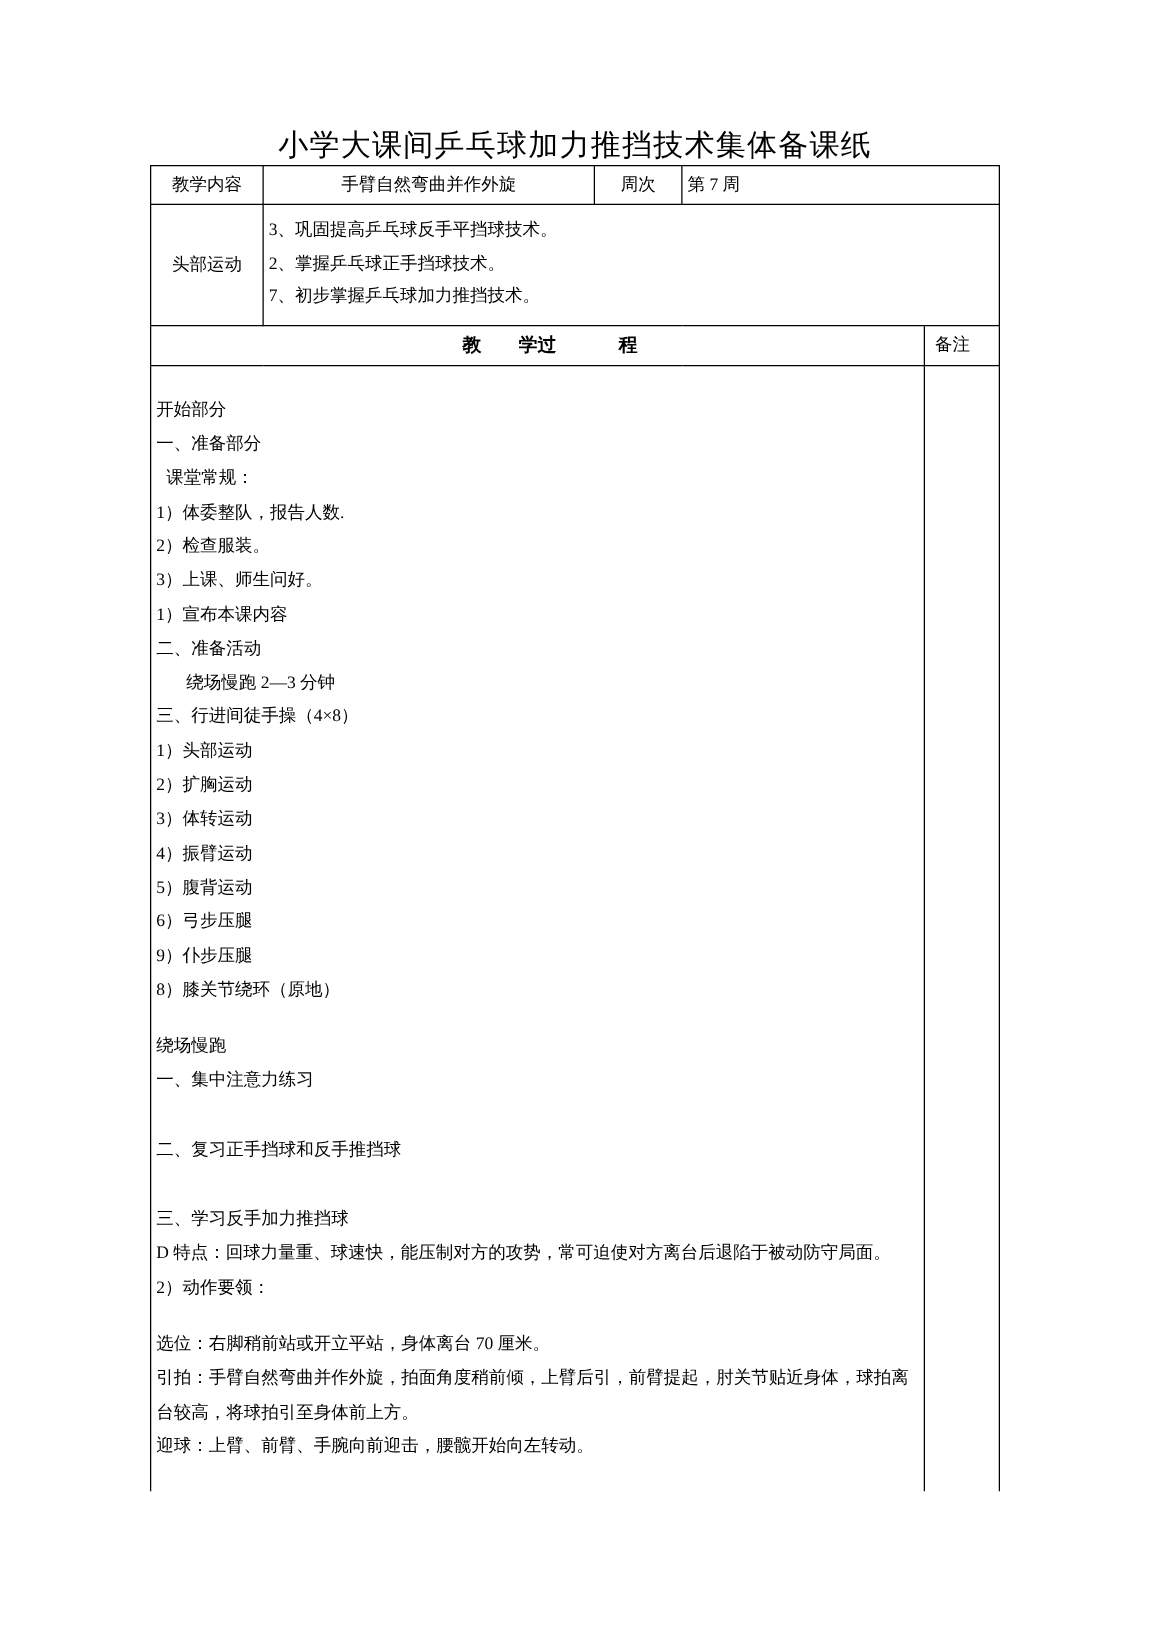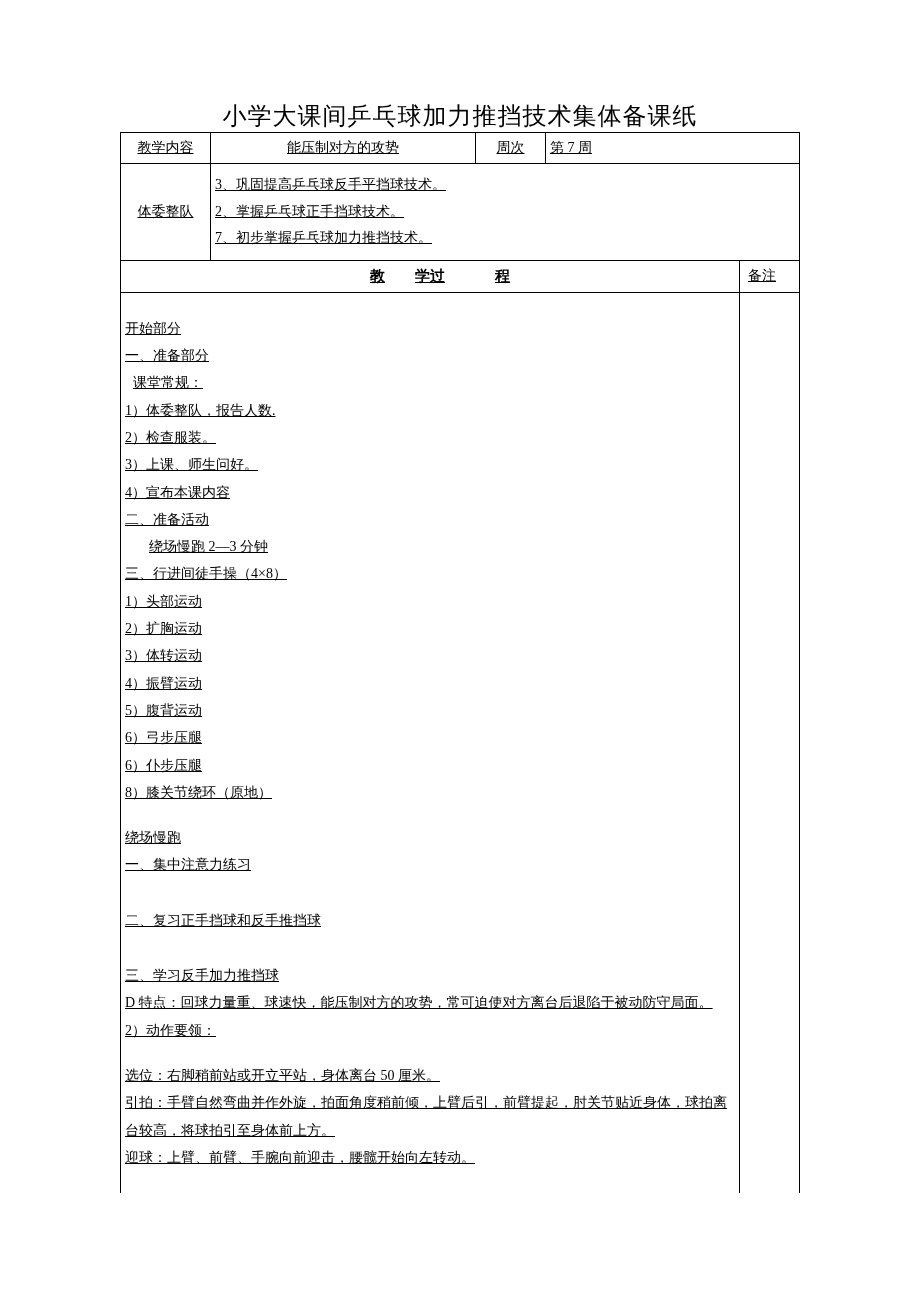--- a/index.html
+++ b/index.html
@@ -16,21 +16,20 @@
     .title {
       text-align: center;
       font-size: 24px;
       font-weight: normal;
       letter-spacing: 1px;
     }
     table {
       border-collapse: collapse;
       width: 100%;
       font-size: 14px;
-      text-decoration: underline;
     }
     td {
       border: 1px solid #000;
       padding: 6px 4px;
       vertical-align: middle;
     }
     .label-cell {
       text-align: center;
       width: 90px;
     }
@@ -111,26 +110,26 @@
   </style>
 </head>
 <body>
 
 <h1 class="title">小学大课间乒乓球加力推挡技术集体备课纸</h1>
 
 <table>
   <tbody>
       <tr>
     <td class="label-cell">教学内容</td>
-    <td class="content-cell" style="text-align:center;">能压制对方的攻势</td>
+    <td class="content-cell" style="text-align:center;">手臂自然弯曲并作外旋</td>
     <td class="week-label">周次</td>
     <td class="week-value" colspan="2">第 7 周</td>
   </tr>
   <tr>
-    <td class="label-cell">体委整队</td>
+    <td class="label-cell">头部运动</td>
     <td colspan="4" class="goals-cell">
       <div>3、巩固提高乒乓球反手平挡球技术。</div>
       <div>2、掌握乒乓球正手挡球技术。</div>
       <div>7、初步掌握乒乓球加力推挡技术。</div>
     </td>
   </tr>
   <tr>
     <td colspan="4" class="process-header">
       <div class="process-header-inner">
         <span class="ph-left"></span>
@@ -143,42 +142,42 @@
     <td class="remark-header">备注</td>
   </tr>
   <tr>
     <td colspan="4" class="process-body">
       <p>开始部分</p>
       <p>一、准备部分</p>
       <p class="indent">课堂常规：</p>
       <p>1）体委整队，报告人数.</p>
       <p>2）检查服装。</p>
       <p>3）上课、师生问好。</p>
-      <p>4）宣布本课内容</p>
+      <p>1）宣布本课内容</p>
       <p>二、准备活动</p>
       <p class="indent2">绕场慢跑 2—3 分钟</p>
       <p>三、行进间徒手操（4×8）</p>
       <p>1）头部运动</p>
       <p>2）扩胸运动</p>
       <p>3）体转运动</p>
       <p>4）振臂运动</p>
       <p>5）腹背运动</p>
       <p>6）弓步压腿</p>
-      <p>6）仆步压腿</p>
+      <p>9）仆步压腿</p>
       <p>8）膝关节绕环（原地）</p>
       <div class="gap"></div>
       <p>绕场慢跑</p>
       <p>一、集中注意力练习</p>
       <div class="gap2"></div>
       <p>二、复习正手挡球和反手推挡球</p>
       <div class="gap2"></div>
       <p>三、学习反手加力推挡球</p>
       <p>D 特点：回球力量重、球速快，能压制对方的攻势，常可迫使对方离台后退陷于被动防守局面。</p>
       <p>2）动作要领：</p>
       <div class="gap"></div>
-      <p>选位：右脚稍前站或开立平站，身体离台 50 厘米。</p>
+      <p>选位：右脚稍前站或开立平站，身体离台 70 厘米。</p>
       <p>引拍：手臂自然弯曲并作外旋，拍面角度稍前倾，上臂后引，前臂提起，肘关节贴近身体，球拍离台较高，将球拍引至身体前上方。</p>
       <p>迎球：上臂、前臂、手腕向前迎击，腰髋开始向左转动。</p>
     </td>
     <td class="remark-body"></td>
   </tr>
 </tbody>
   </table>
 
 </body></html>

